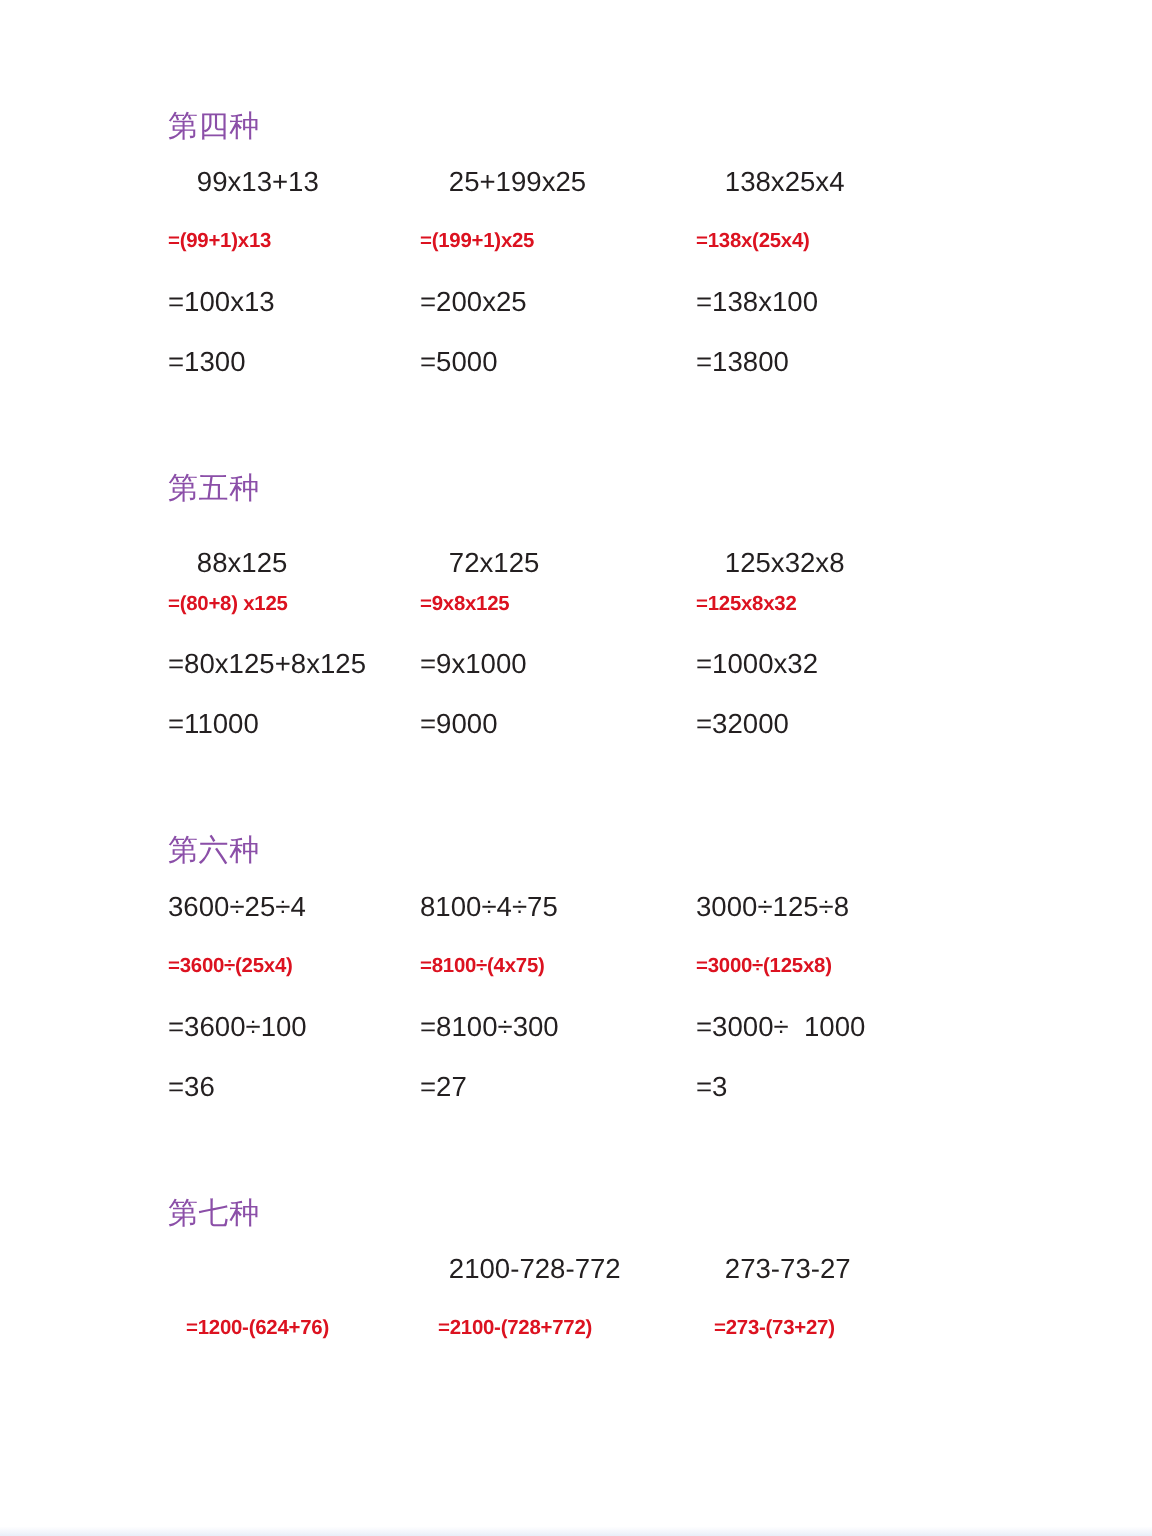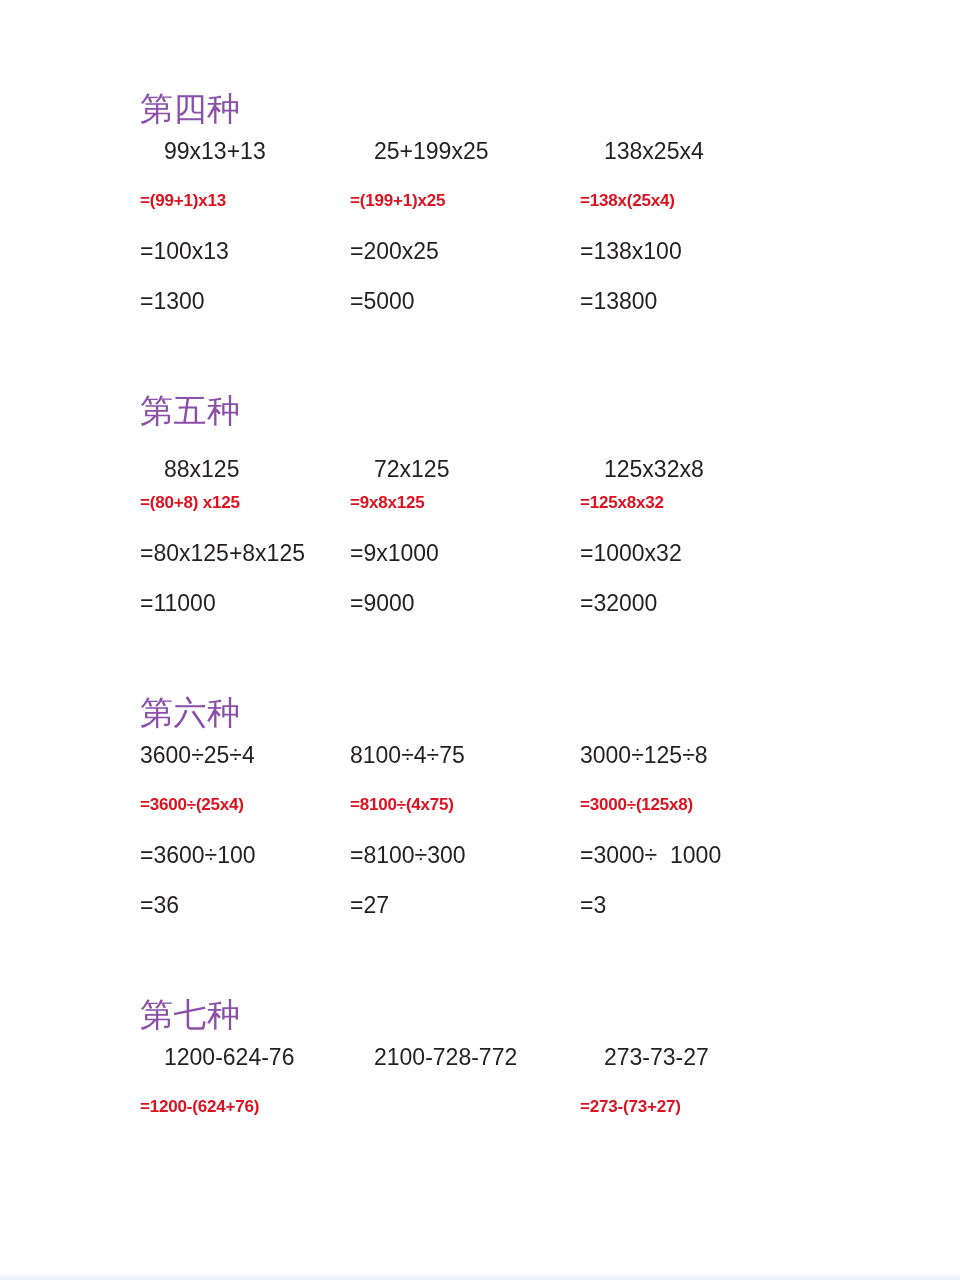--- a/index.html
+++ b/index.html
@@ -42,21 +42,21 @@
   .section {
     position: absolute;
     left: 0;
     width: 960px;
   }
 
   .section-title {
     position: absolute;
     left: 140px;
     top: 0;
-    font-size: 33px;
+    font-size: 25px;
     font-weight: 400;
     color: #8B4FA8;
     letter-spacing: 0.5px;
     line-height: 1;
     white-space: nowrap;
     font-family: "DejaVu Sans", "Liberation Sans", sans-serif;
   }
 
   .rows {
     position: absolute;
@@ -173,25 +173,25 @@
             <div class="cell c0">=36</div>
             <div class="cell c1">=27</div>
             <div class="cell c2">=3</div>
           </div>
         </div>
       </div>
       <div class="section" style="top: 998px;">
         <div class="section-title">第七种</div>
         <div class="rows">
           <div class="row" style="top: 0px;">
-            <div class="cell c0 indent">1200-624-76</div>
             <div class="cell c1 indent">2100-728-772</div>
             <div class="cell c2 indent">273-73-27</div>
           </div>
-          <div class="row" style="top: 50px;">
+          <div class="row" style="top: 50px; margin-left: 15px;">
             <div class="cell c0 highlight">=1200-(624+76)</div>
+            <div class="cell c1 highlight">=2100-(728+772)</div>
             <div class="cell c2 highlight">=273-(73+27)</div>
           </div>
         </div>
       </div>
     </div>
   <div class="bottom-edge"></div>
 </div>
 
 </body></html>

